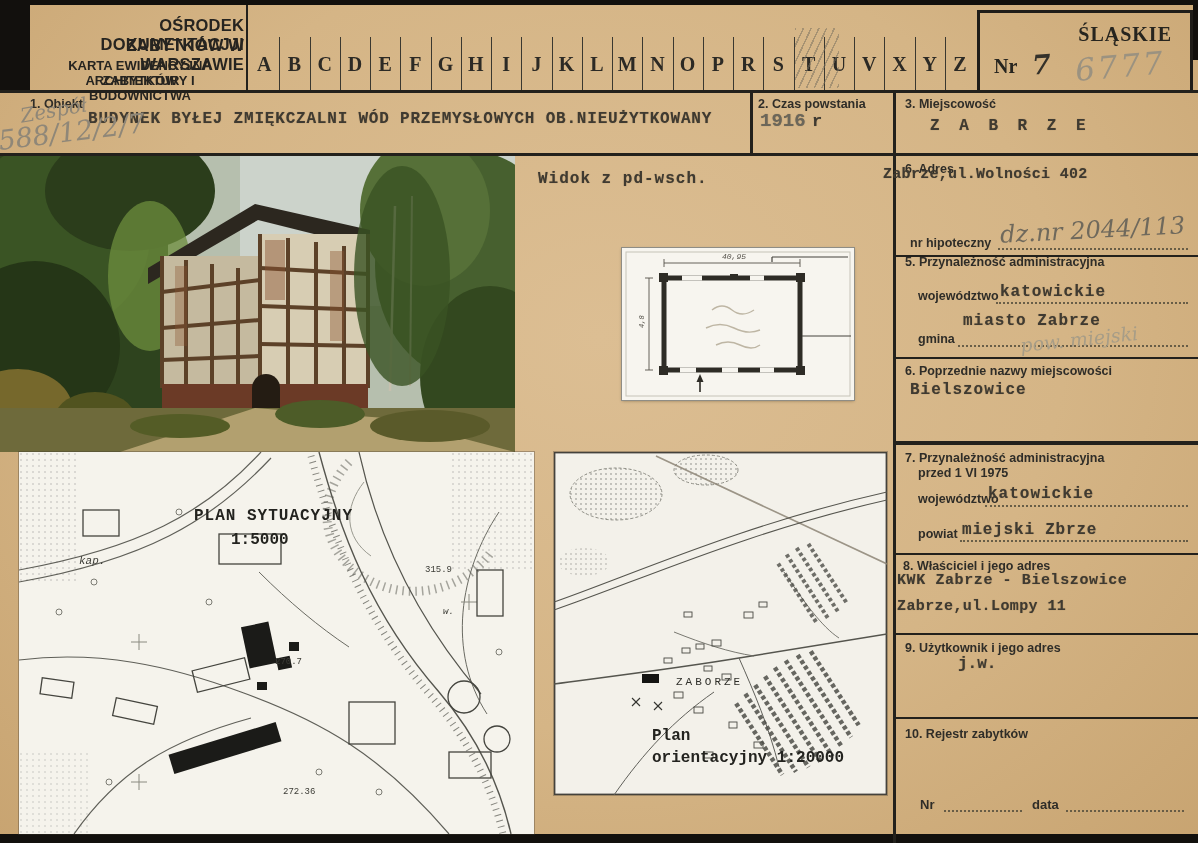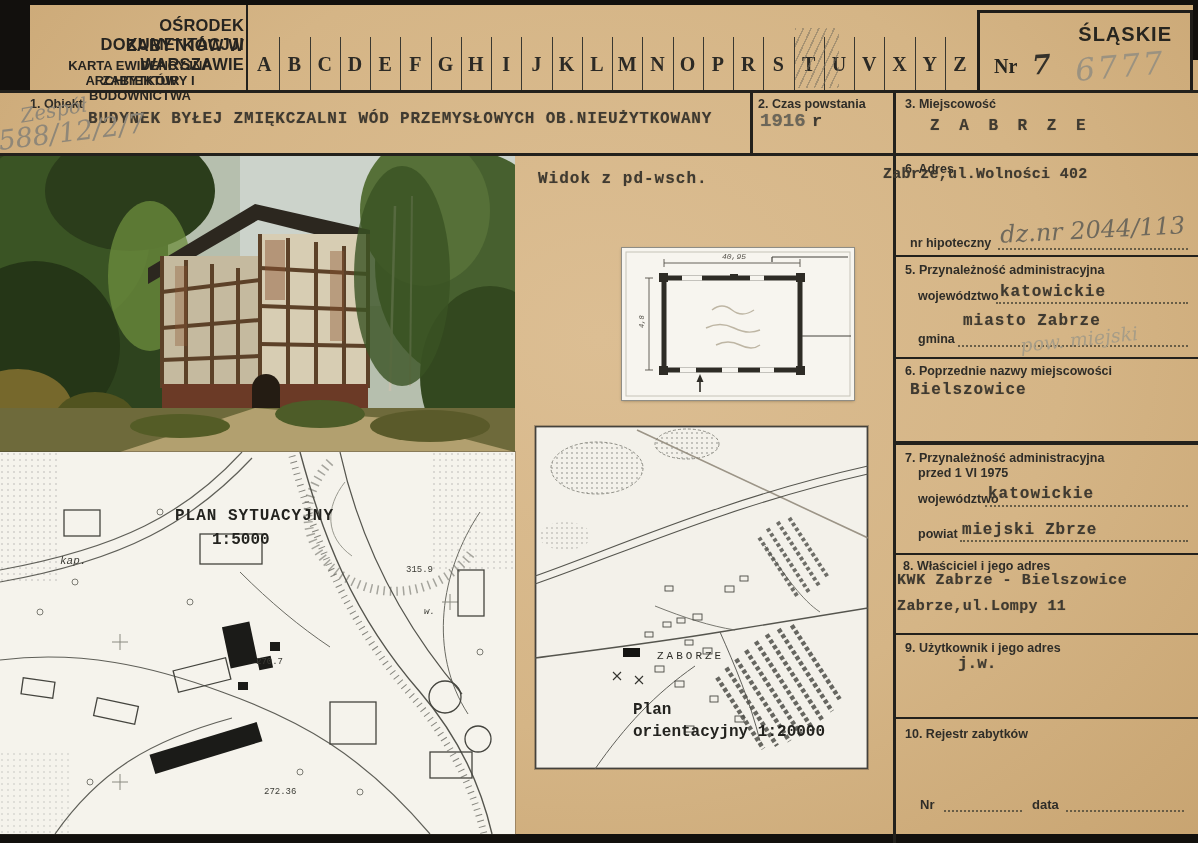--- a/index.html
+++ b/index.html
@@ -17,21 +17,21 @@
   .pencil{position:absolute;font-family:"DejaVu Serif",serif;font-style:italic;color:#8f8778;white-space:nowrap;}
   .dots{position:absolute;height:2px;border-bottom:2px dotted #564f3d;opacity:.85;}
   .orgname{position:absolute;left:34px;width:210px;text-align:right;font-weight:700;font-size:16.5px;letter-spacing:.2px;color:#262420;}
   .kartaname{position:absolute;left:34px;width:212px;text-align:center;font-weight:700;font-size:13px;color:#262420;}
   #alphabet{position:absolute;left:249px;top:5px;width:726px;height:85px;display:flex;}
   .letter-cell{position:relative;flex:1;display:flex;align-items:flex-end;justify-content:center;padding-bottom:14px;}
   .letter-cell+.letter-cell::before{content:"";position:absolute;left:0;top:32px;bottom:0;width:1px;background:#3a3830;}
   .letter-cell span{font-family:"Liberation Serif",serif;font-weight:700;font-size:20px;color:#2c2a25;}
   #region-box{position:absolute;left:977px;top:10px;width:210px;height:77px;border:3px solid #1f1d19;}
   .scribble{position:absolute;background:repeating-linear-gradient(115deg, rgba(118,110,93,.5) 0 1.5px, transparent 1.5px 7px);}
-  .mapwrap{position:absolute;overflow:hidden;box-shadow:0 0 0 1px rgba(60,55,45,.35);}
+  .mapwrap{position:absolute;overflow:hidden;box-shadow:0 0 0 1px rgba(60,55,45,.35);margin-left:19px;}
   svg text{font-family:"Liberation Mono","DejaVu Sans Mono",monospace;}
 </style>
 </head>
 <body>
 
 <div id="canvas">
 
   <div class="edge" style="left:0;top:0;width:1198px;height:5px;"></div>
   <div class="edge" style="left:0;top:0;width:30px;height:92px;"></div>
   <div class="edge" style="left:0;top:834px;width:1198px;height:9px;"></div>
@@ -112,21 +112,21 @@
       <div class="letter-cell">
         <span>Y</span>
       </div>
       <div class="letter-cell">
         <span>Z</span>
       </div>
     </div>
   <div class="scribble" style="left:795px;top:28px;width:44px;height:60px;"></div>
 
   <div id="region-box">
-    <div class="abs" style="right:18px;top:10px;font-family:Liberation Sans, sans-serif;font-weight:700;font-size:20px;letter-spacing:1px;color:#27251f;">ŚLĄSKIE</div>
+    <div class="abs" style="right:18px;top:10px;font-family:Liberation Serif, serif;font-weight:700;font-size:20px;letter-spacing:1px;color:#27251f;">ŚLĄSKIE</div>
     <div class="abs" style="left:14px;bottom:12px;font-family:'Liberation Serif',serif;font-weight:700;font-size:20px;color:#27251f;">Nr</div>
     <div class="abs" style="left:52px;bottom:10px;font-family:'DejaVu Serif',serif;font-style:italic;font-weight:700;font-size:27px;color:#34312a;transform:rotate(-3deg);">7</div>
     <div class="pencil" style="left:95px;bottom:6px;font-size:31px;letter-spacing:3px;transform:rotate(-5deg);color:#9b9280;">6777</div>
   </div>
 
   <div class="rh" style="left:0;top:90px;width:1198px;"></div>
   <div class="rh" style="left:0;top:153px;width:1198px;"></div>
   <div class="rv" style="left:246px;top:5px;height:85px;width:2px;"></div>
   <div class="rv" style="left:750px;top:90px;height:63px;"></div>
   <div class="rv" style="left:893px;top:90px;height:753px;"></div>
@@ -143,21 +143,21 @@
   <div class="lbl" style="left:905px;top:97px;">3.  Miejscowość</div>
   <div class="typed" style="left:930px;top:117px;font-size:16px;letter-spacing:5px;">Z A B R Z E</div>
 
   <div class="lbl" style="left:905px;top:162px;">6.  Adres</div>
   <div class="typed" style="left:883px;top:166px;font-size:15px;letter-spacing:.3px;">Zabrze,ul.Wolności 402</div>
   <div class="lbl" style="left:910px;top:236px;">nr hipoteczny</div>
   <div class="dots" style="left:998px;top:246px;width:190px;"></div>
   <div class="pencil" style="left:1000px;top:216px;font-size:24px;color:#6f695c;transform:rotate(-3deg);">dz.nr 2044/113</div>
   <div class="rh" style="left:893px;top:255px;width:305px;height:2px;"></div>
 
-  <div class="lbl" style="left:905px;top:263px;">5.  Przynależność administracyjna</div>
+  <div class="lbl" style="left:905px;top:255px;">5.  Przynależność administracyjna</div>
   <div class="lbl" style="left:918px;top:289px;">województwo</div>
   <div class="typed" style="left:1000px;top:283px;font-size:16px;letter-spacing:1px;">katowickie</div>
   <div class="dots" style="left:996px;top:300px;width:192px;"></div>
   <div class="typed" style="left:963px;top:312px;font-size:16px;letter-spacing:1px;">miasto Zabrze</div>
   <div class="lbl" style="left:918px;top:332px;">gmina</div>
   <div class="dots" style="left:958px;top:343px;width:230px;"></div>
   <div class="pencil" style="left:1020px;top:328px;font-size:19px;color:#a79d87;transform:rotate(-6deg);">pow. miejski</div>
   <div class="rh" style="left:893px;top:357px;width:305px;height:2px;"></div>
 
   <div class="lbl" style="left:905px;top:364px;">6.  Poprzednie nazwy miejscowości</div>
@@ -353,21 +353,21 @@
       <text x="175" y="68" font-size="16" font-weight="700" letter-spacing="1" fill="#23231f">PLAN SYTUACYJNY</text>
       <text x="212" y="92" font-size="16" font-weight="700" fill="#23231f">1:5000</text>
       <text x="60" y="112" font-size="11" font-style="italic" font-family="DejaVu Serif, serif" fill="#3c3c36">kap.</text>
       <text x="406" y="120" font-size="9" fill="#3c3c36">315.9</text>
       <text x="256" y="212" font-size="9" fill="#3c3c36">270.7</text>
       <text x="424" y="162" font-size="9" font-style="italic" fill="#3c3c36">w.</text>
       <text x="264" y="342" font-size="9" fill="#3c3c36">272.36</text>
     </svg>
   </div>
 
-  <div class="mapwrap" style="left:535px;top:426px;width:333px;height:343px;text-decoration:underline;">
+  <div class="mapwrap" style="left:535px;top:452px;width:333px;height:343px;text-decoration:underline;">
     <svg width="333" height="343" viewBox="0 0 333 343">
       <defs>
         <pattern id="dotpat2" width="5" height="5" patternUnits="userSpaceOnUse">
           <circle cx="2" cy="2" r=".7" fill="#6f6f68"></circle>
         </pattern>
       </defs>
       <rect width="333" height="343" fill="#f3f1ea"></rect>
       <rect x=".7" y=".7" width="331.6" height="341.6" fill="none" stroke="#44423c" stroke-width="1.4"></rect>
 
       <ellipse cx="62" cy="42" rx="46" ry="26" fill="url(#dotpat2)" stroke="#77776e" stroke-width=".8" stroke-dasharray="3,2"></ellipse>

